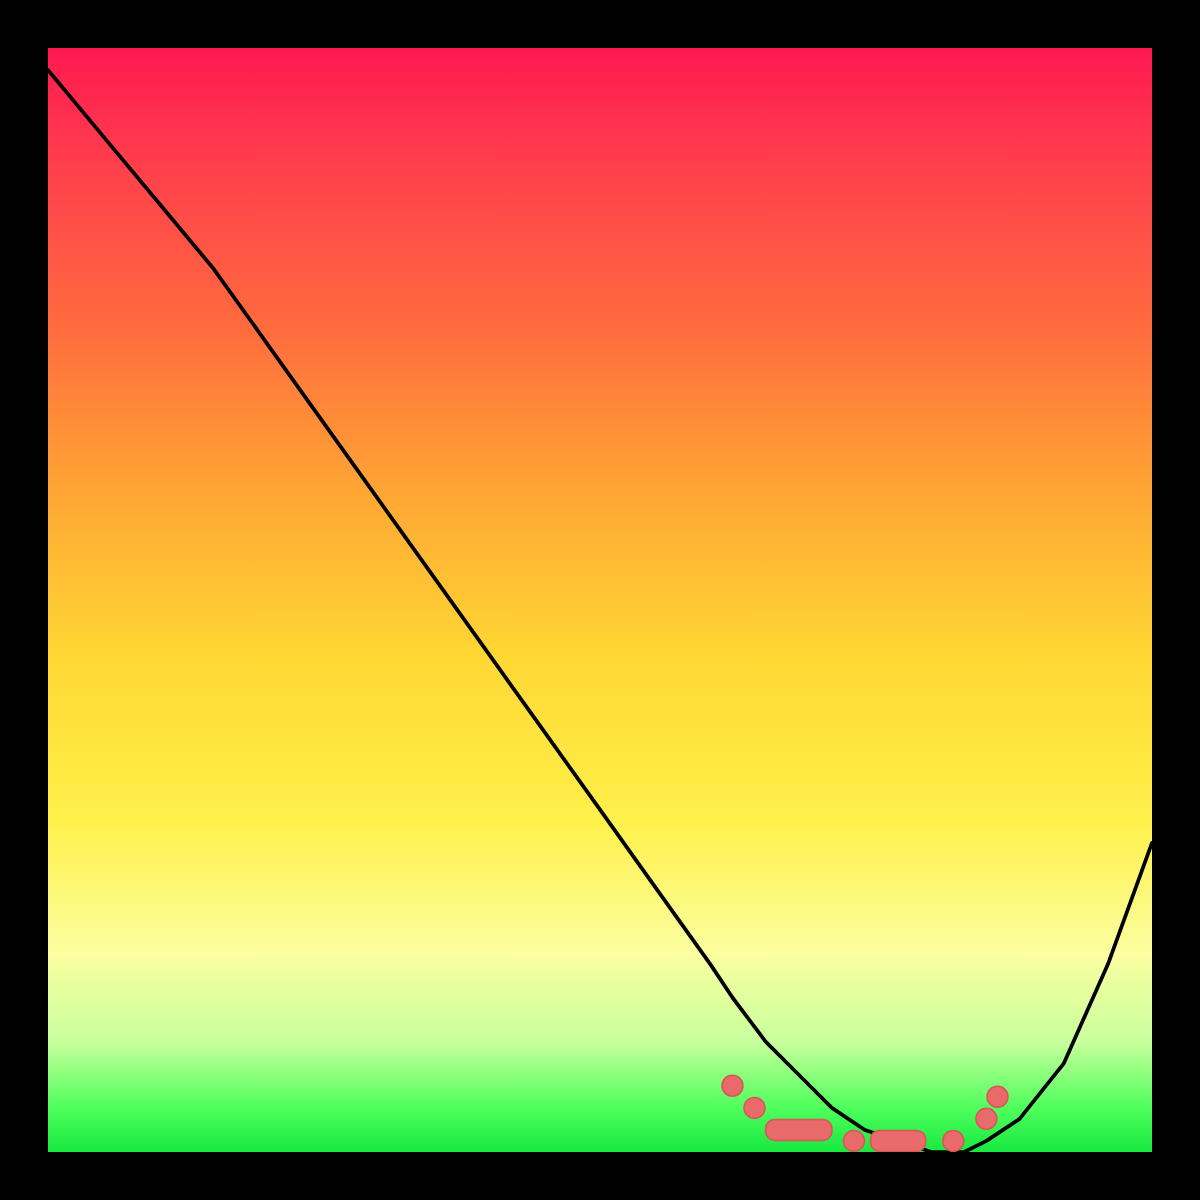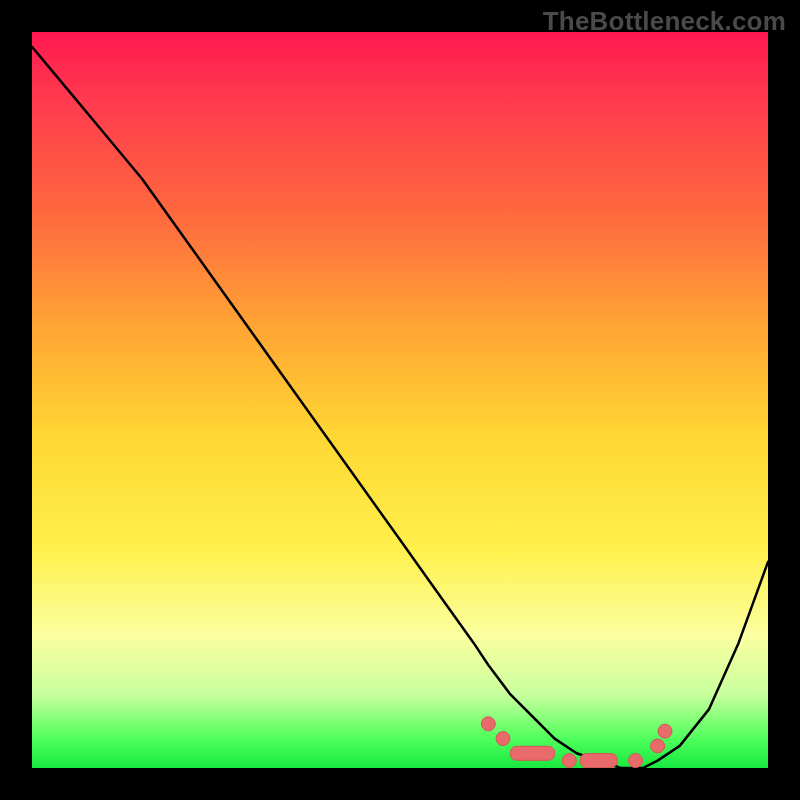--- a/index.html
+++ b/index.html
@@ -71,21 +71,20 @@
     stroke: #d85656;
     stroke-width: 1;
     rx: 6;
     ry: 6;
   }
 </style>
 </head>
 <body>
 
 <div class="frame">
-  <div class="watermark">TheBottleneck.com</div>
 
   <div class="plot-area">
     <svg class="curve" viewBox="0 0 736 736">
       <path class="main" d="M0.0 14.7 L36.8 58.9 L73.6 103.0 L110.4 147.2 L147.2 198.7 L184.0 250.2 L220.8 301.8 L257.6 353.3 L294.4 404.8 L331.2 456.3 L368.0 507.8 L404.8 559.4 L441.6 610.9 L456.3 633.0 L478.4 662.4 L500.5 684.5 L522.6 706.6 L544.6 721.3 L566.7 728.6 L588.8 736.0 L610.9 736.0 L625.6 728.6 L647.7 713.9 L677.1 677.1 L706.6 610.9 L736.0 529.9"></path>
       <g>
           <circle class="dot" cx="456.3" cy="691.8" r="7"></circle>
           <circle class="dot" cx="471.0" cy="706.6" r="7"></circle>
           <rect class="lozenge" x="478.4" y="714.3" width="44.2" height="14"></rect>
           <circle class="dot" cx="537.3" cy="728.6" r="7"></circle>
           <rect class="lozenge" x="548.3" y="721.6" width="36.8" height="14"></rect>

